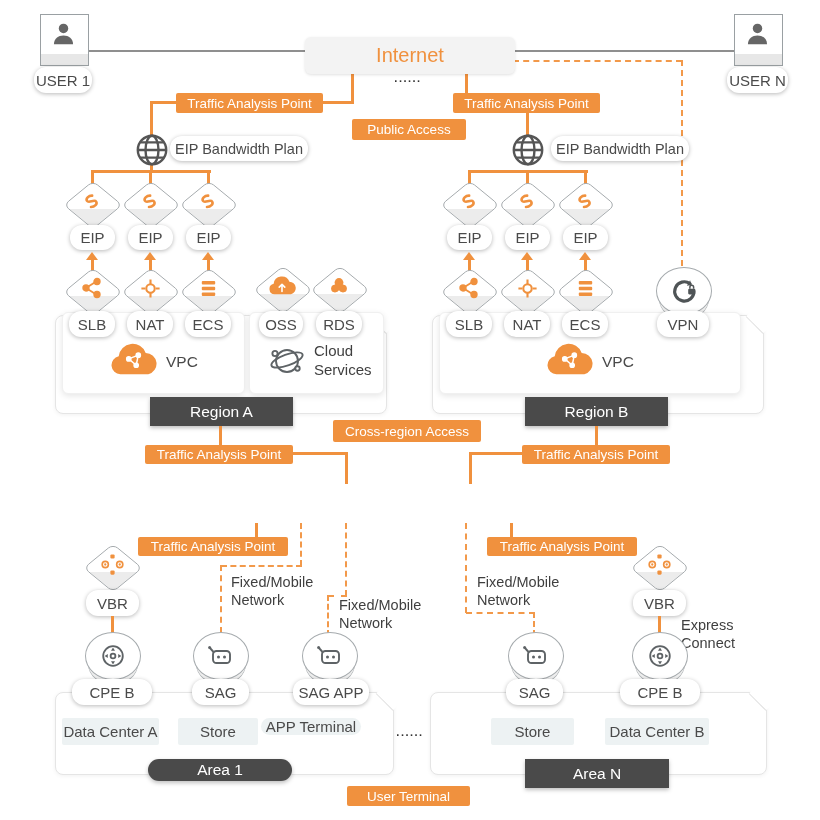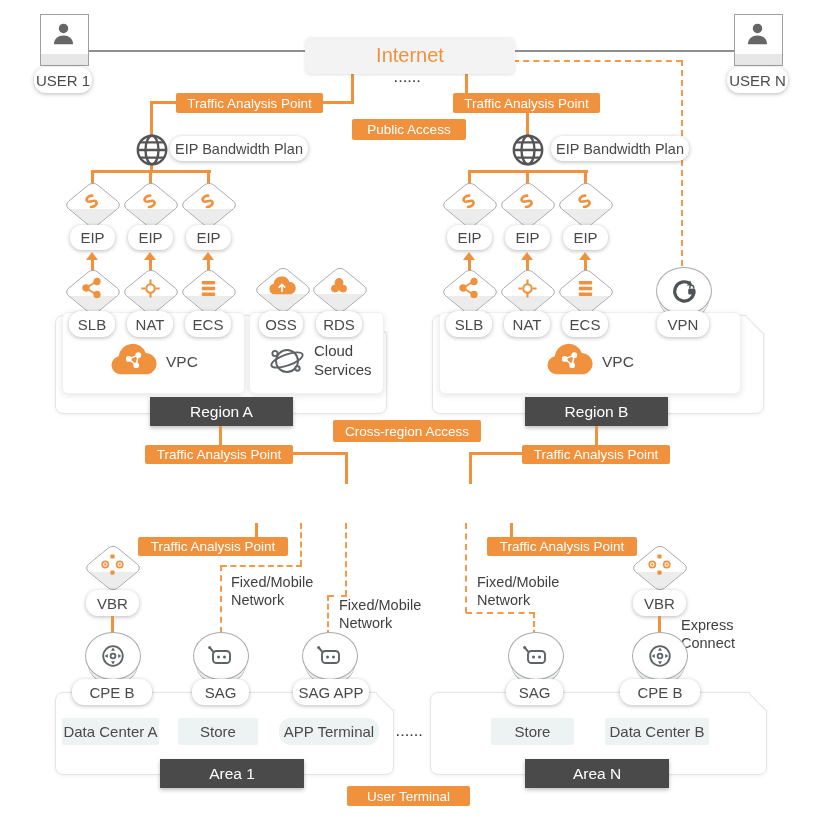--- a/index.html
+++ b/index.html
@@ -605,32 +605,32 @@
   <div class="chip" style="left:620px;top:679px;width:80px;height:26px;">
       <span>CPE B</span>
     </div>
 
   <div class="soft" style="left:62px;top:718px;width:97px;height:27px;">
       <span>Data Center A</span>
     </div>
   <div class="soft" style="left:178px;top:718px;width:80px;height:27px;">
       <span>Store</span>
     </div>
-  <div class="soft" style="left:279px;top:718px;width:100px;height:27px;border-radius:12px;">
+  <div class="soft" style="left:261px;top:718px;width:100px;height:17px;border-radius:12px;">
       <span>APP Terminal</span>
     </div>
   <div class="dots" style="left:394px;top:726px;width:32px;text-align:center;">......</div>
   <div class="soft" style="left:491px;top:718px;width:83px;height:27px;">
       <span>Store</span>
     </div>
   <div class="soft" style="left:605px;top:718px;width:104px;height:27px;">
       <span>Data Center B</span>
     </div>
 
-  <div class="darkbar" style="left:160px;top:759px;width:144px;height:29px;">
+  <div class="darkbar" style="left:148px;top:759px;width:144px;height:22px;border-radius:13px;">
     <span>Area 1</span>
   </div>
   <div class="darkbar" style="left:525px;top:759px;width:144px;height:29px;">
     <span>Area N</span>
   </div>
 
   <div class="banner" style="left:347px;top:786px;width:123px;height:20px;">
     <span>User Terminal</span>
   </div>
 

